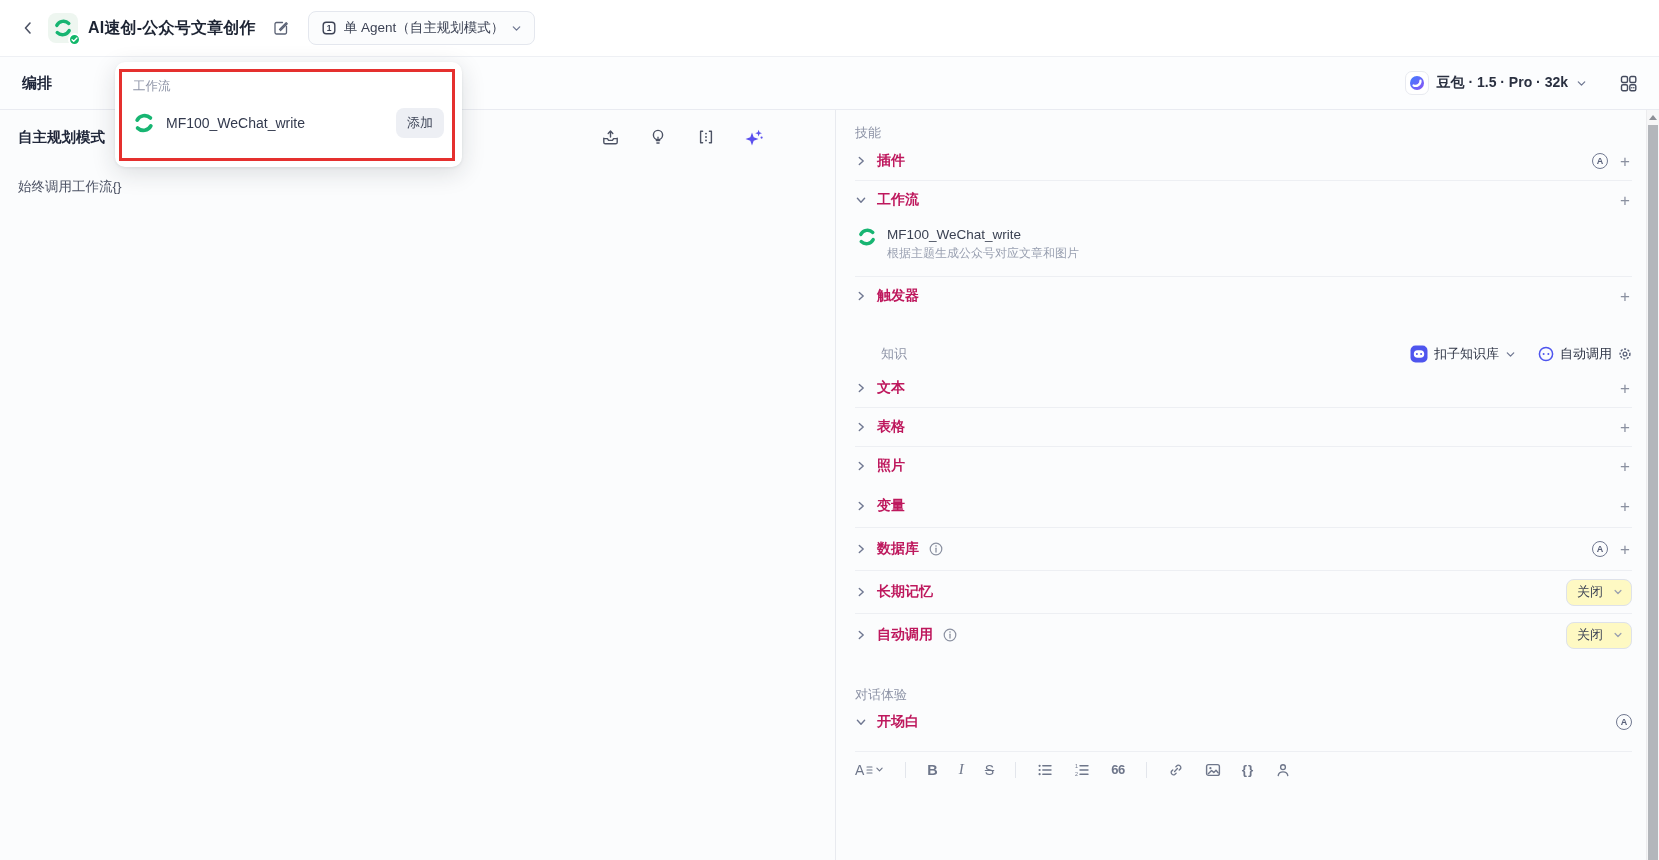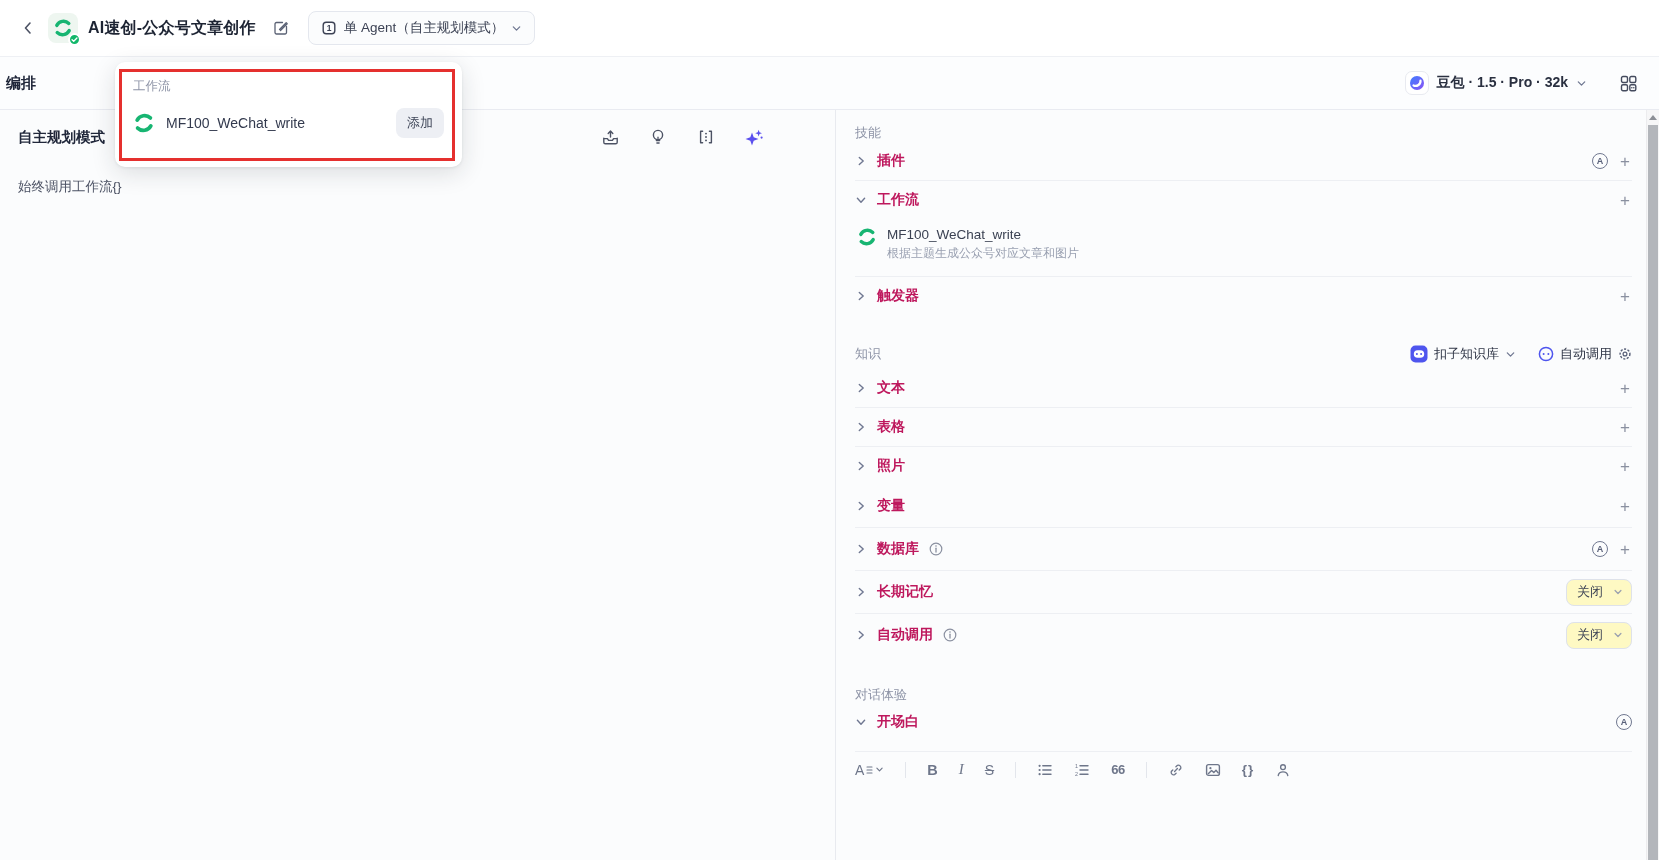--- a/index.html
+++ b/index.html
@@ -24,21 +24,21 @@
   .edit-btn { margin-left:14px; width:22px; height:22px; display:grid; place-items:center; cursor:pointer; }
   .agent-pill {
     margin-left:16px; height:34px; display:flex; align-items:center; gap:7px;
     border:1px solid #e4e7ee; border-radius:8px; background:#fbfcfd; padding:0 12px; cursor:pointer;
   }
   .agent-pill .lbl { font-size:13.5px; color:#3c4254; }
 
   
   .subbar {
     position:absolute; top:57px; left:0; right:0; height:53px; background:#fcfdfe;
-    border-bottom:1px solid #e9ebf1; display:flex; align-items:center; padding:0 20px 0 6px;
+    border-bottom:1px solid #e9ebf1; display:flex; align-items:center; padding:0 20px 0 22px;
   }
   .tab-label { font-size:15px; font-weight:700; color:#20273a; }
   .subbar .spacer { flex:1; }
   .model-chip { display:flex; align-items:center; gap:8px; cursor:pointer; margin-right:30px; }
   .model-chip .mlabel { font-size:14px; font-weight:600; color:#2a3040; }
   .doubao-icon { width:24px; height:24px; border-radius:7px; border:1px solid #e8eaf0; background:#fff;
     display:grid; place-items:center; }
   .grid-btn { width:22px; height:22px; display:grid; place-items:center; cursor:pointer; }
 
   
@@ -59,21 +59,21 @@
   .row-label { font-size:14px; font-weight:600; color:#be185d; }
   .flex-sp { flex:1; }
   .divider { height:1px; background:#edeff3; }
   .plus { font-size:17px; color:#8a90a0; font-weight:400; line-height:1; cursor:pointer; padding:0 2px; }
   .circleA { width:16px; height:16px; border:1.3px solid #707890; border-radius:50%;
     display:grid; place-items:center; font-size:9px; font-weight:700; color:#59617a; cursor:pointer; }
   .wf-item { display:flex; align-items:flex-start; gap:10px; padding:8px 0 14px 2px; cursor:pointer; }
   .wf-name { font-size:13.5px; font-weight:500; color:#3a4152; }
   .wf-desc { font-size:12px; color:#989fb0; margin-top:3px; }
 
-  .know-head { margin-top:24px; height:30px; display:flex; align-items:center; }
+  .know-head { margin-top:24px; height:30px; display:flex; align-items:center;margin-left:26px; }
   .kb-ctrl { display:flex; align-items:center; gap:6px; cursor:pointer; }
   .kb-ctrl .t { font-size:13px; font-weight:500; color:#2f3546; }
   .kb-gap { width:22px; }
 
   .sec-mem { margin-top:36px; }
   .pill-select { height:27px; min-width:66px; border:1px solid #dee2ea; border-radius:8px; background:#fef9c3;
     display:flex; align-items:center; justify-content:space-between; padding:0 8px 0 10px; gap:8px; cursor:pointer; }
   .pill-select .v { font-size:13px; color:#3c4254; }
 
   .sec-dialog { margin-top:30px; }

